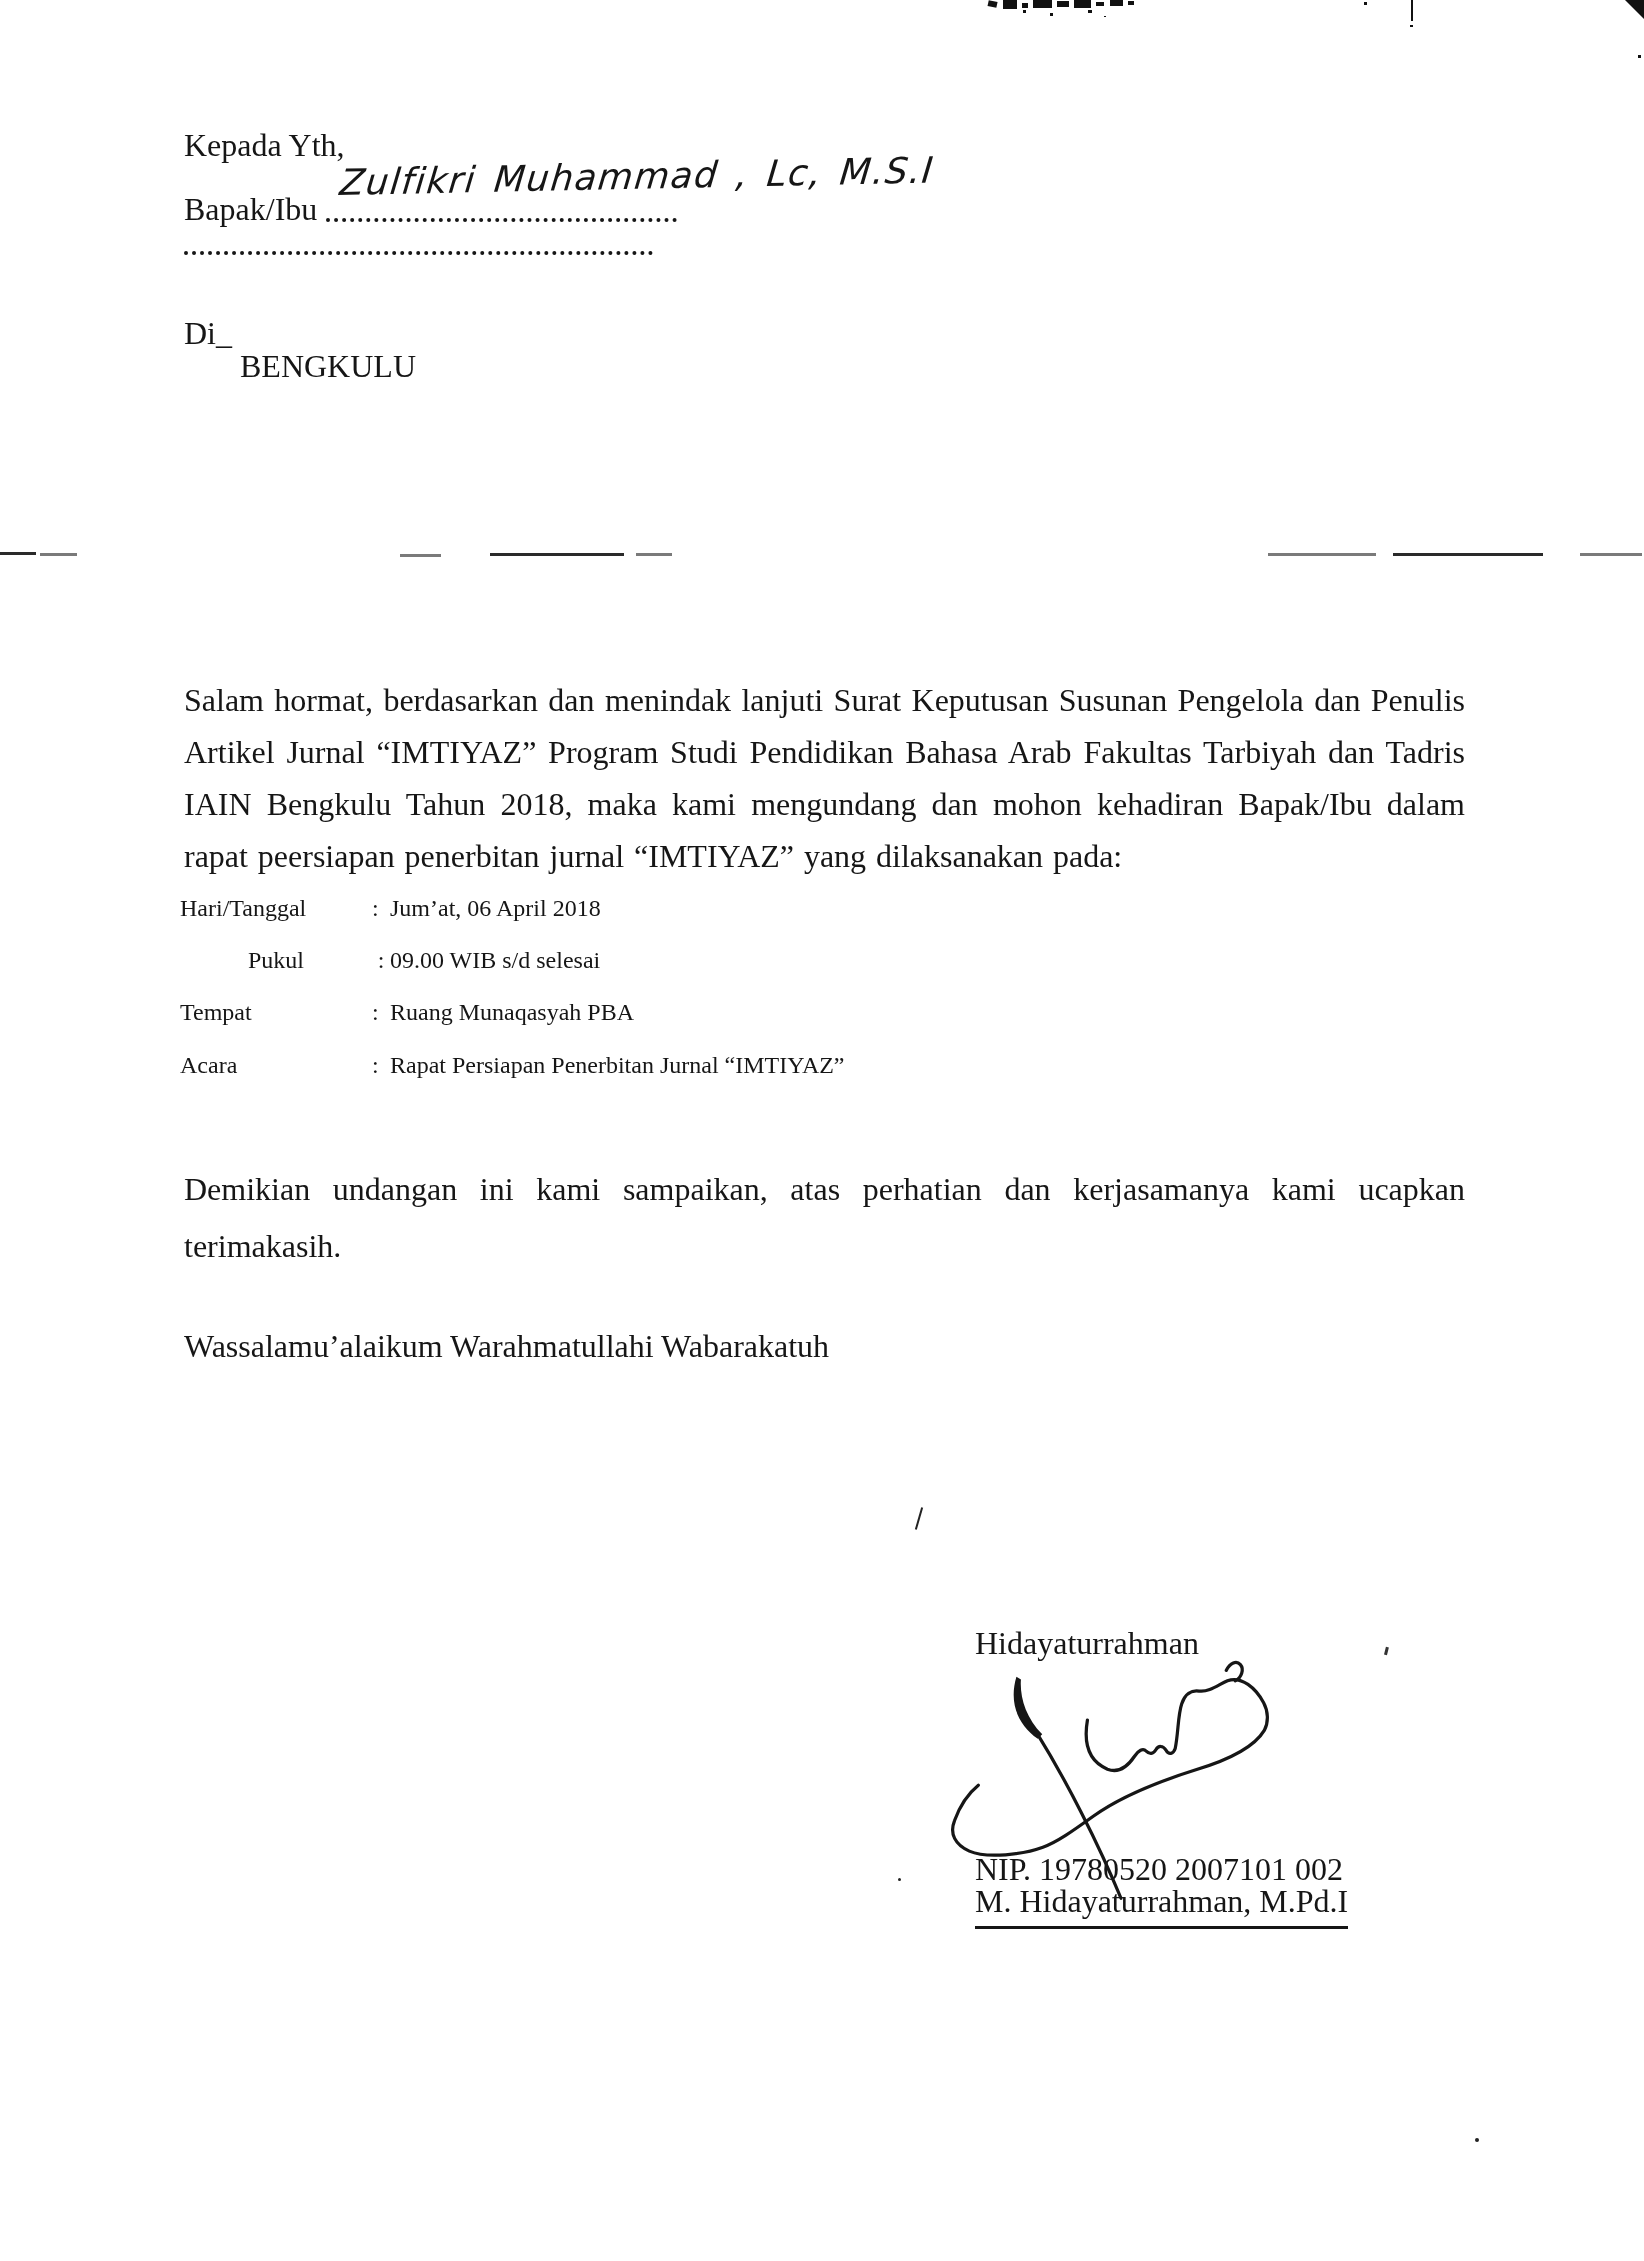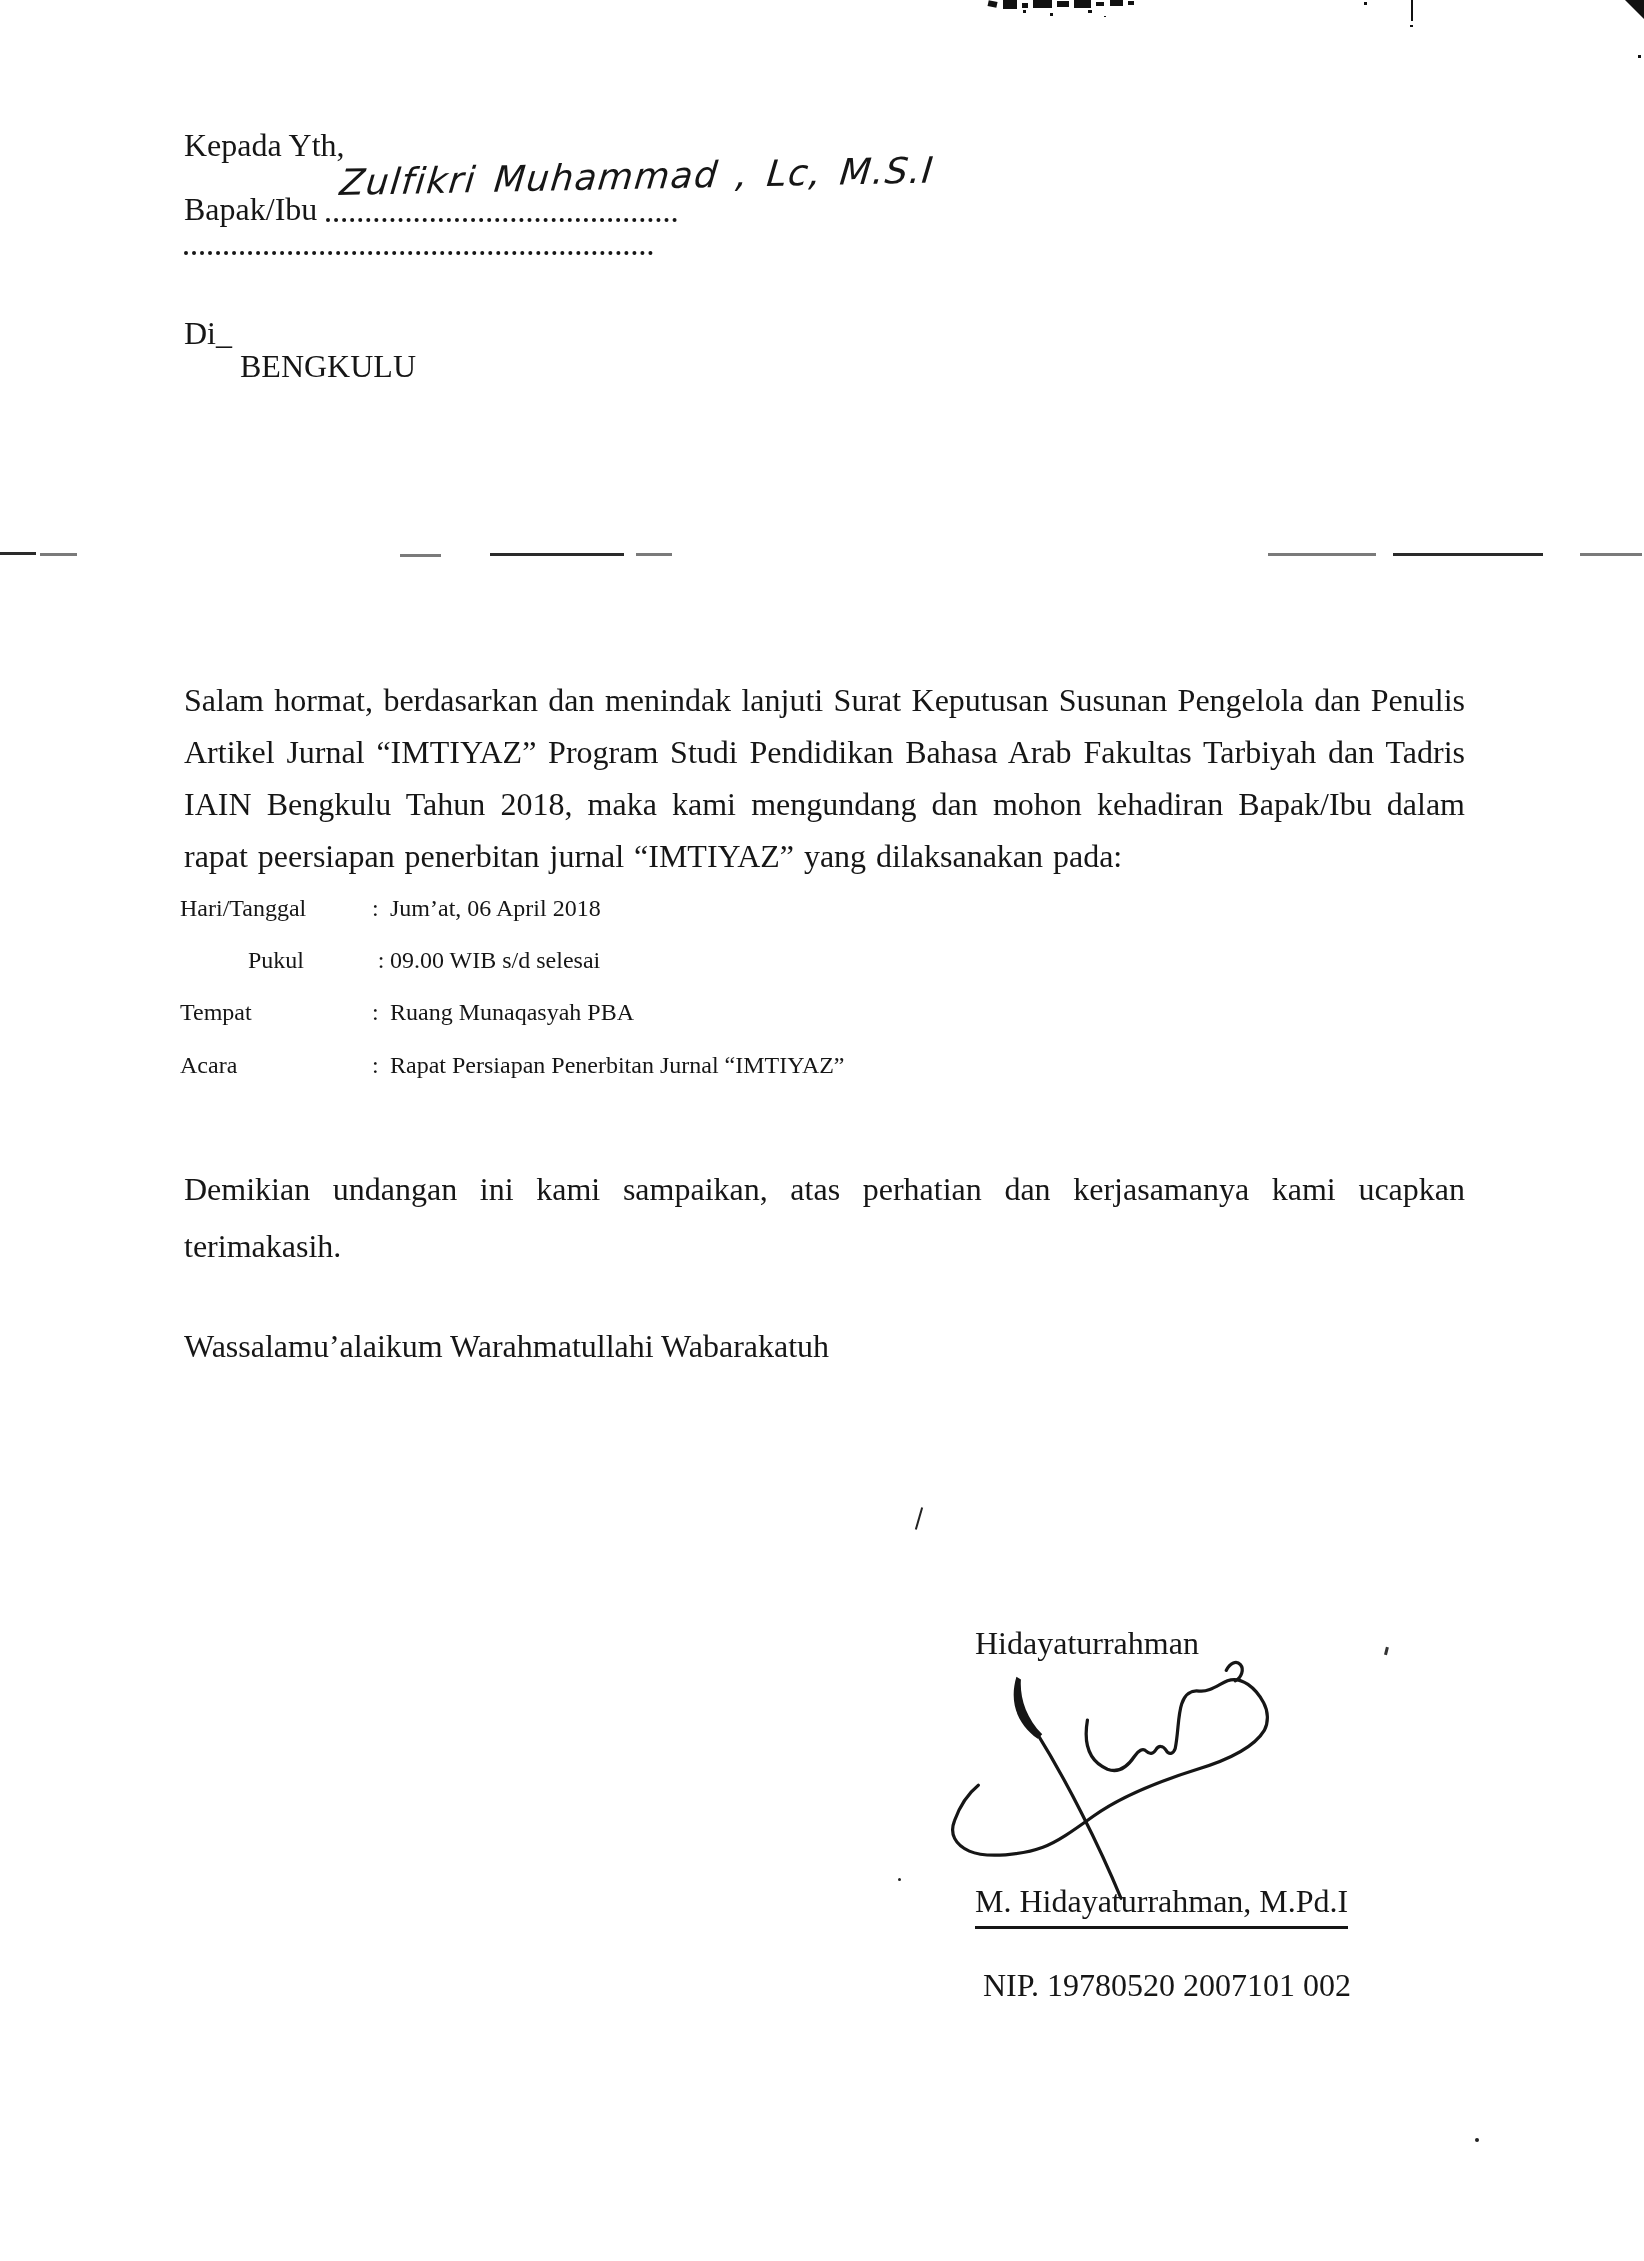--- a/index.html
+++ b/index.html
@@ -161,16 +161,16 @@
              C345,206 295,228 256,256
              C224,279 200,296 178,304
              C148,315 92,322 64,310
              C42,300 33,283 41,263
              C49,241 62,221 78,208"></path>
     <path d="M462,30 C468,18 478,14 484,21 C490,28 486,41 476,46"></path>
   </svg>
 
   <div class="sig-name" style="left:975px;top:1883px;">M. Hidayaturrahman, M.Pd.I</div>
 
-  <div class="txt" style="left:975px;top:1966px;margin-left:8px;">NIP. 19780520 2007101 002</div>
+  <div class="txt" style="left:975px;top:1850px;">NIP. 19780520 2007101 002</div>
 
 </div>
 
 
 </body></html>

